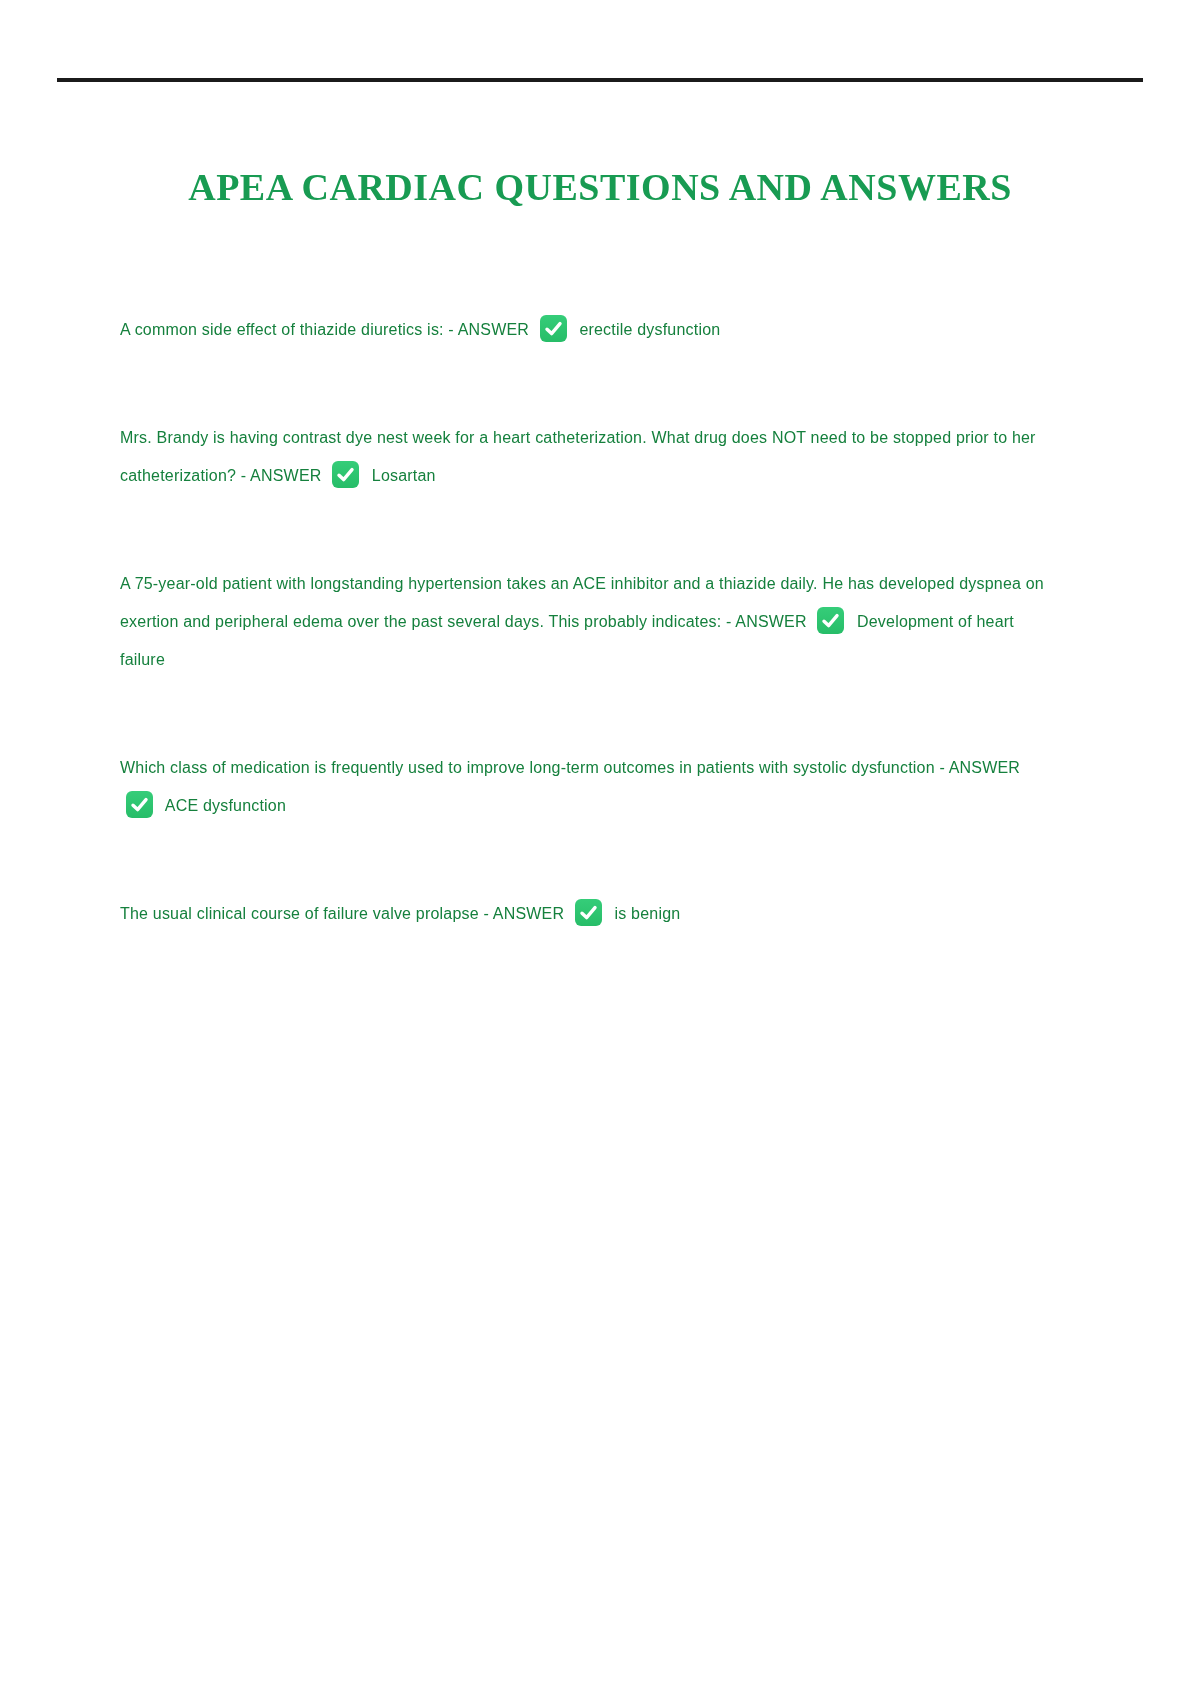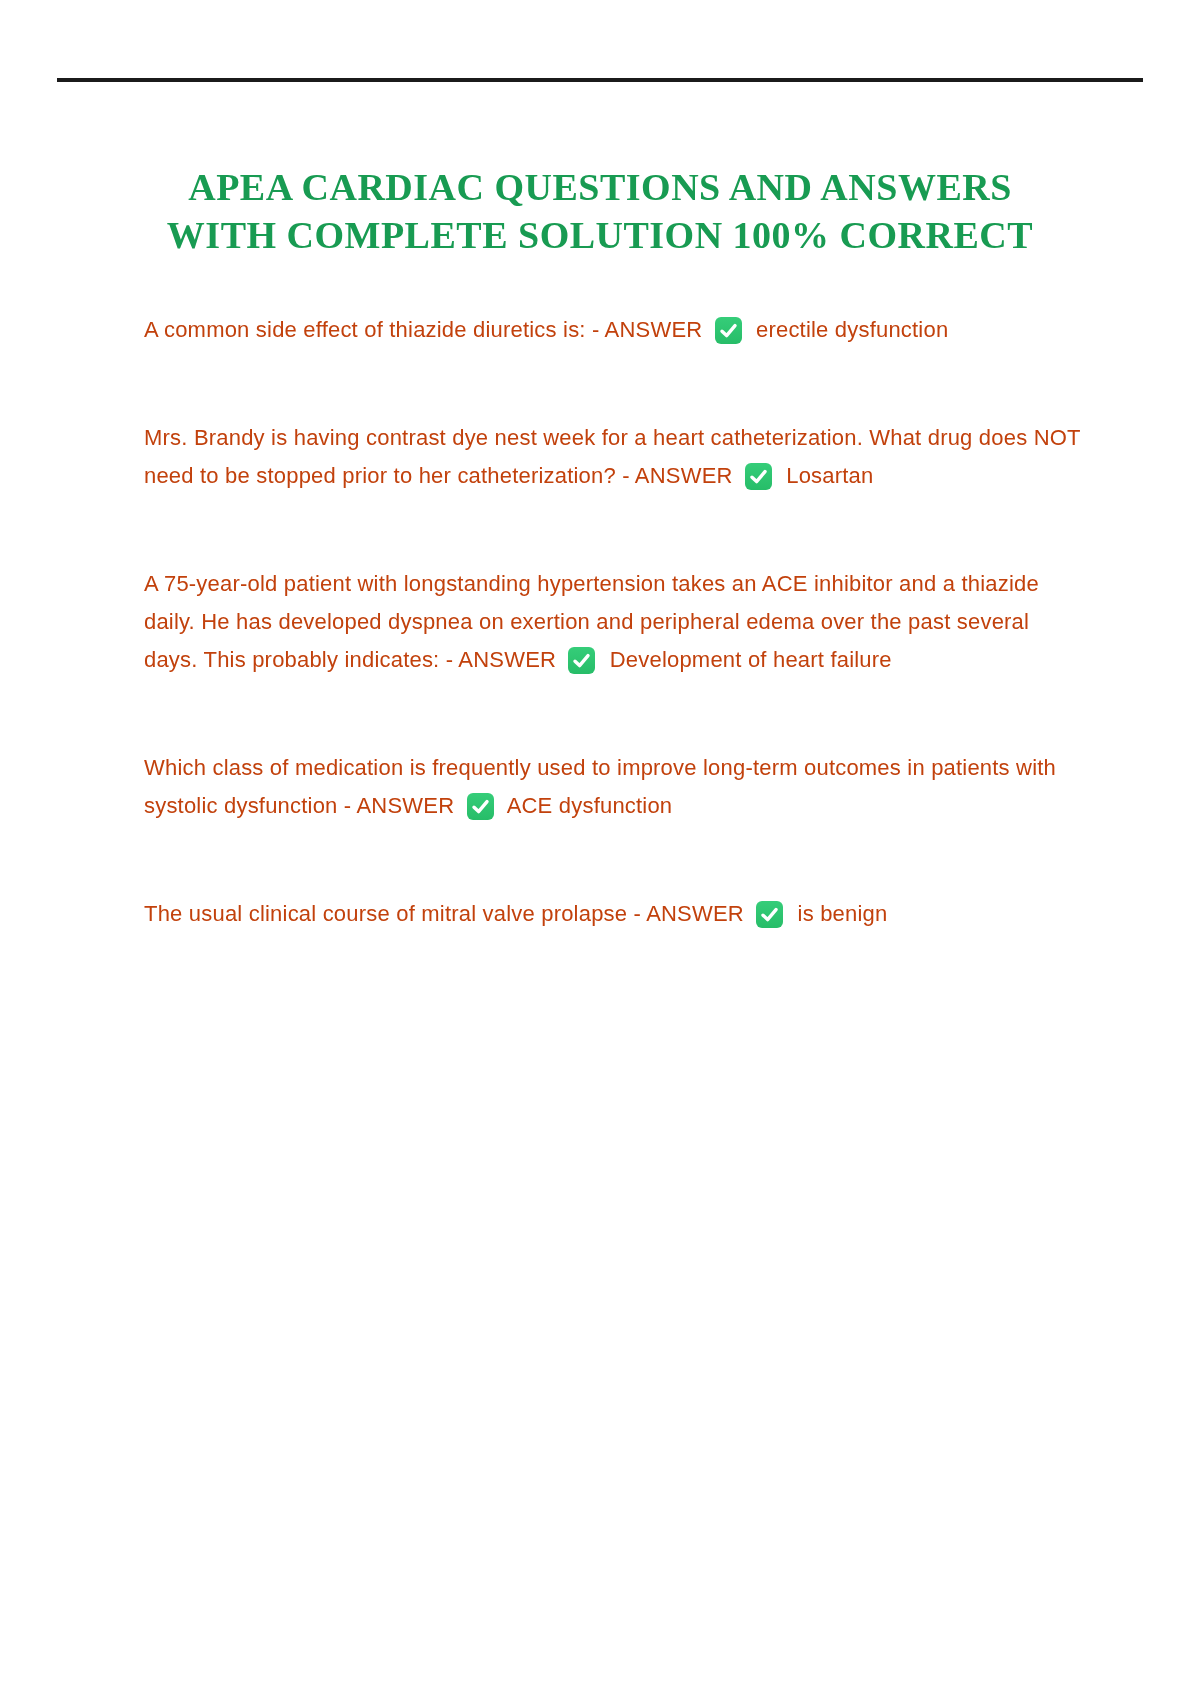--- a/index.html
+++ b/index.html
@@ -36,25 +36,25 @@
     font-weight: 700;
     font-size: 38px;
     line-height: 48px;
     letter-spacing: 0.5px;
     color: #189b52;
   }
 
   .qa-list {
     position: absolute;
     top: 288px;
-    left: 144px;
+    left: 120px;
     width: 940px;
-    font-size: 22px;
+    font-size: 16px;
     line-height: 38px;
-    color: #c2410c;
+    color: #15803d;
     letter-spacing: 0.2px;
   }
   .qa-item {
     margin: 0 0 70px 0;
   }
   .check-icon {
     display: inline-block;
     width: 27px;
     height: 27px;
     margin: 0 8px 0 6px;
@@ -70,42 +70,41 @@
 </style>
 </head>
 <body>
 
 <div class="page">
 
   <div class="rule rule-top"></div>
 
   <div class="doc-title">
     <div>APEA CARDIAC QUESTIONS AND ANSWERS</div>
-    <div>WITH COMPLETE SOLUTION 100% CORRECT</div>
   </div>
 
   <div class="qa-list">
   <p class="qa-item"><span class="question-text">A common side effect of thiazide diuretics is: - ANSWER </span><span class="check-icon"><svg viewBox="0 0 27 27" xmlns="http://www.w3.org/2000/svg">
             <path d="M7 14.2 L11.6 18.6 L20 8.6" fill="none" stroke="#ffffff" stroke-width="3.4" stroke-linecap="round" stroke-linejoin="round"></path>
           </svg></span><span class="answer-text"> erectile dysfunction</span></p>
 
   <p class="qa-item"><span class="question-text">Mrs. Brandy is having contrast dye nest week for a heart catheterization. What drug does NOT need to be stopped prior to her catheterization? - ANSWER </span><span class="check-icon"><svg viewBox="0 0 27 27" xmlns="http://www.w3.org/2000/svg">
             <path d="M7 14.2 L11.6 18.6 L20 8.6" fill="none" stroke="#ffffff" stroke-width="3.4" stroke-linecap="round" stroke-linejoin="round"></path>
           </svg></span><span class="answer-text"> Losartan</span></p>
 
 
   <p class="qa-item"><span class="question-text">A 75-year-old patient with longstanding hypertension takes an ACE inhibitor and a thiazide daily. He has developed dyspnea on exertion and peripheral edema over the past several days. This probably indicates: - ANSWER </span><span class="check-icon"><svg viewBox="0 0 27 27" xmlns="http://www.w3.org/2000/svg">
             <path d="M7 14.2 L11.6 18.6 L20 8.6" fill="none" stroke="#ffffff" stroke-width="3.4" stroke-linecap="round" stroke-linejoin="round"></path>
           </svg></span><span class="answer-text"> Development of heart failure</span></p>
 
   <p class="qa-item"><span class="question-text">Which class of medication is frequently used to improve long-term outcomes in patients with systolic dysfunction - ANSWER </span><span class="check-icon"><svg viewBox="0 0 27 27" xmlns="http://www.w3.org/2000/svg">
             <path d="M7 14.2 L11.6 18.6 L20 8.6" fill="none" stroke="#ffffff" stroke-width="3.4" stroke-linecap="round" stroke-linejoin="round"></path>
           </svg></span><span class="answer-text"> ACE dysfunction</span></p>
 
-  <p class="qa-item"><span class="question-text">The usual clinical course of mitral valve prolapse - ANSWER </span><span class="check-icon"><svg viewBox="0 0 27 27" xmlns="http://www.w3.org/2000/svg">
+  <p class="qa-item"><span class="question-text">The usual clinical course of failure valve prolapse - ANSWER </span><span class="check-icon"><svg viewBox="0 0 27 27" xmlns="http://www.w3.org/2000/svg">
             <path d="M7 14.2 L11.6 18.6 L20 8.6" fill="none" stroke="#ffffff" stroke-width="3.4" stroke-linecap="round" stroke-linejoin="round"></path>
           </svg></span><span class="answer-text"> is benign</span></p>
 
 </div>
 
   <div class="rule rule-bottom"></div>
 
 </div>
 
 </body></html>

